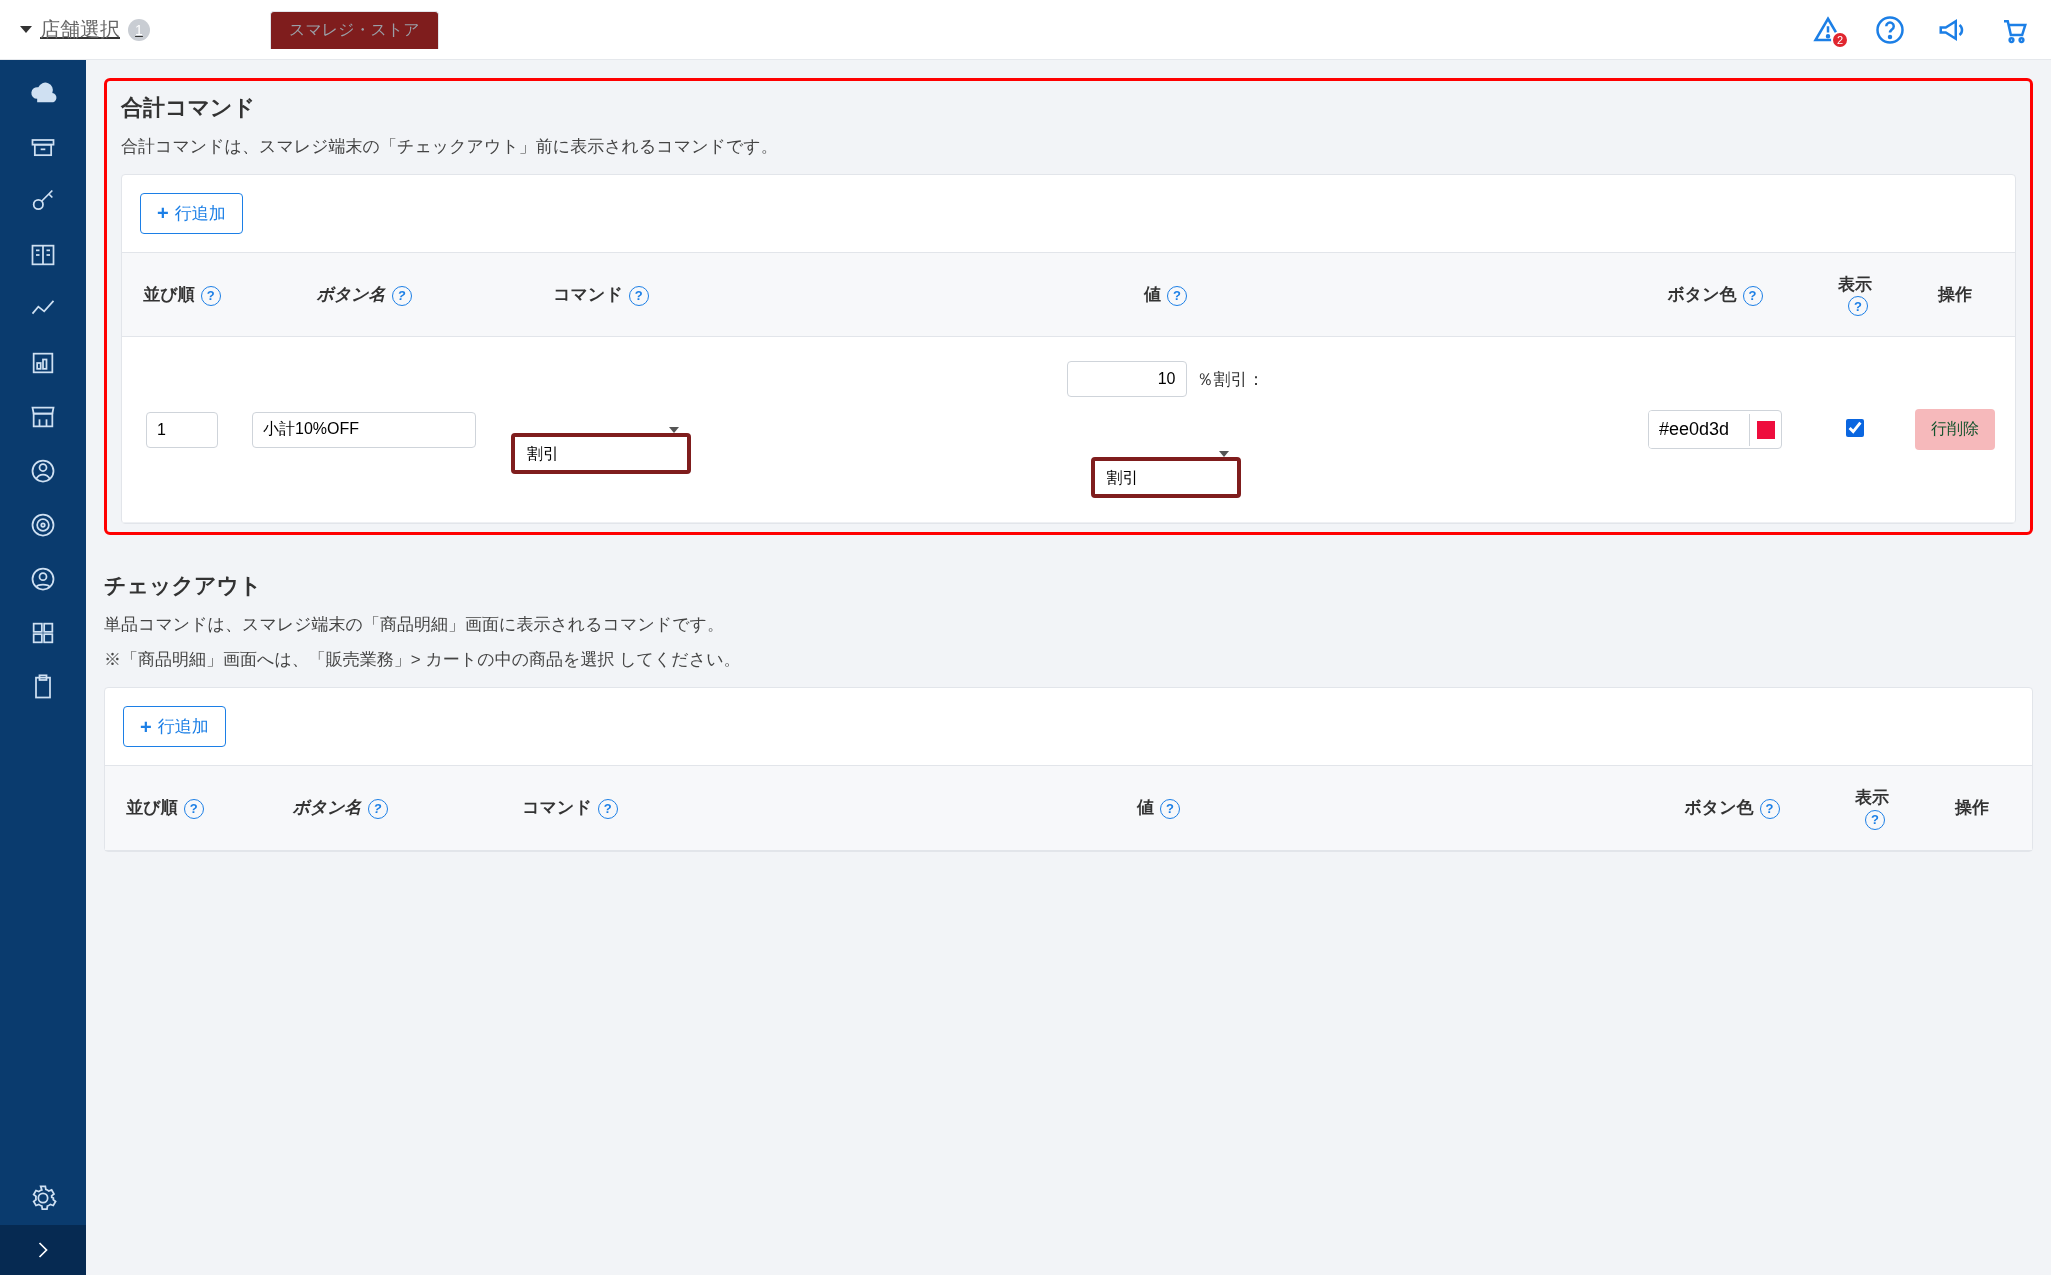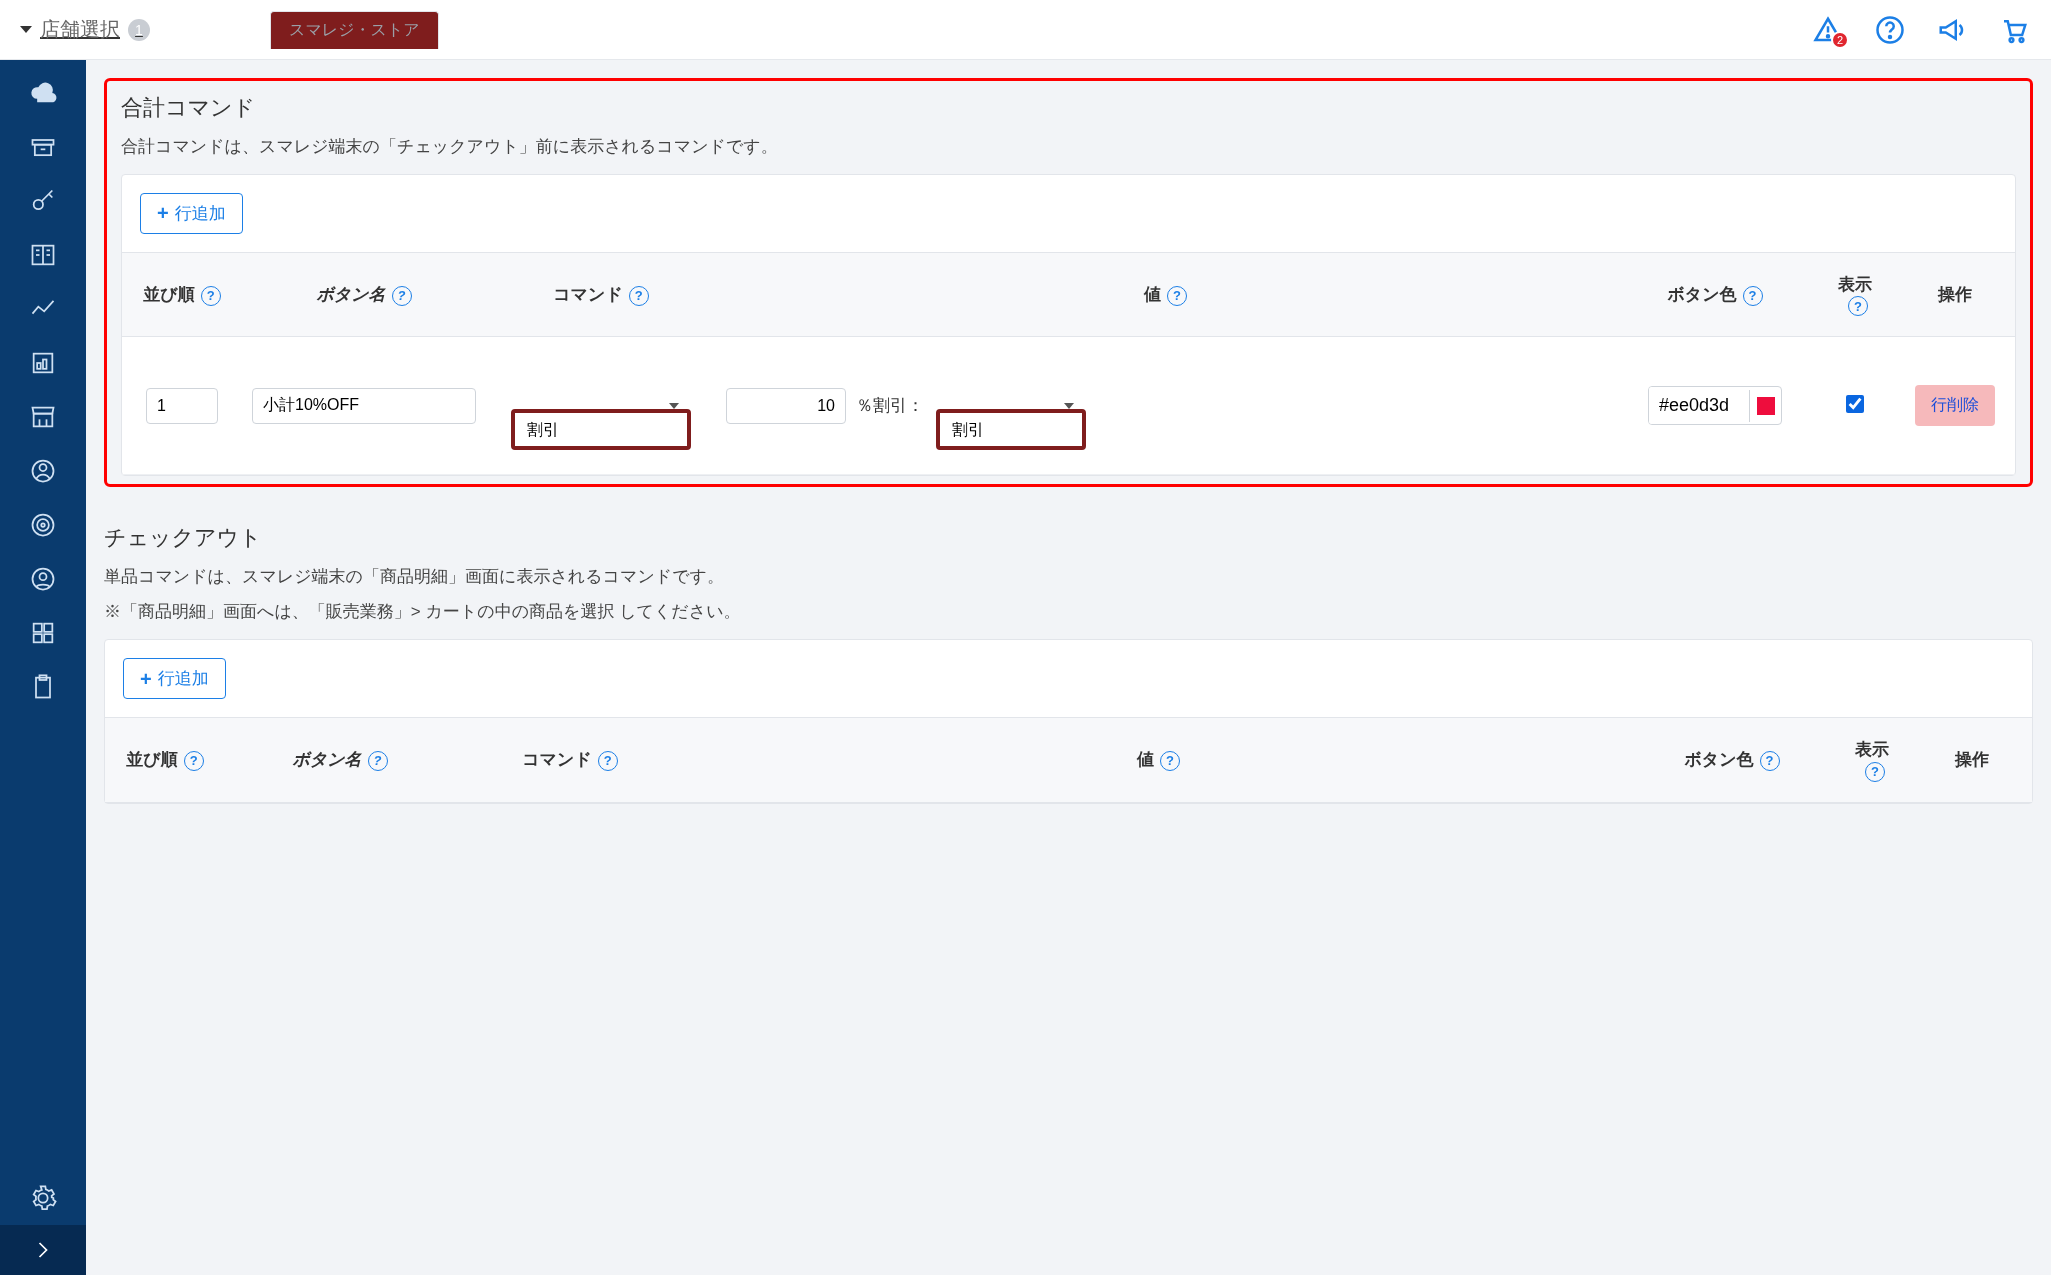--- a/index.html
+++ b/index.html
@@ -23,50 +23,50 @@
   .sidebar { width: 86px; background: #0a3b6e; display: flex; flex-direction: column; align-items: center; padding-top: 6px; }
   .sidebar .sb-item { width: 86px; height: 54px; display: flex; align-items: center; justify-content: center; color: #cdd9e6; cursor: pointer; }
   .sidebar .sb-item svg { width: 28px; height: 28px; stroke: #cfe0f2; fill: none; stroke-width: 1.5; }
   .sidebar .sb-item.gear { margin-top: auto; background: #0a3b6e; }
   .sidebar .sb-item.expand { background: #062a52; height: 50px; }
   .sidebar .sb-item.expand svg { stroke: #fff; }
 
   .content { flex: 1; overflow: auto; padding: 18px 18px 40px 18px; }
 
   
-  .section-title { font-size: 22px; font-weight: 400; color: #333; margin-bottom: 10px; }
+  .section-title { font-size: 22px; font-weight: 700; color: #333; margin-bottom: 10px; }
   .section-desc { font-size: 17px; color: #444; margin-bottom: 6px; line-height: 1.7; }
   .panel { background: #fff; border: 1px solid #e2e5ea; border-radius: 4px; margin-top: 12px; }
   .panel-head { padding: 18px; }
   .add-row-btn { display: inline-flex; align-items: center; gap: 6px; border: 1px solid #1c7fe6; color: #1c7fe6; background: #fff; padding: 8px 16px; font-size: 17px; border-radius: 4px; cursor: pointer; }
   .add-row-btn .plus { font-size: 20px; font-weight: 600; line-height: 1; }
 
   table.cmd { width: 100%; border-collapse: collapse; }
   table.cmd th { background: #f7f8fa; border-top: 1px solid #e2e5ea; border-bottom: 1px solid #e2e5ea; padding: 20px 10px; font-size: 17px; font-weight: 600; color: #333; text-align: center; }
   table.cmd td { border-bottom: 1px solid #eef0f3; padding: 24px 10px; text-align: center; vertical-align: middle; }
   .help-icon { display: inline-flex; align-items: center; justify-content: center; width: 20px; height: 20px; border: 1.5px solid #1c7fe6; color: #1c7fe6; border-radius: 50%; font-size: 13px; margin-left: 6px; cursor: pointer; vertical-align: middle; }
 
   .inp { border: 1px solid #cfd4da; border-radius: 4px; padding: 8px 10px; font-size: 16px; background: #fff; }
   .inp.small { width: 72px; text-align: left; }
   .inp.wide { width: 224px; }
   .sel { border: 4px solid #7f1d1d; border-radius: 4px; padding: 8px 30px 8px 12px; font-size: 16px; background: #fff; appearance: none; -webkit-appearance: none; position: relative; margin-top: 48px; }
   .sel-wrap { position: relative; display: inline-block; }
   .sel-wrap::after { content: ""; position: absolute; right: 12px; top: 50%; width: 0; height: 0; border-left: 5px solid transparent; border-right: 5px solid transparent; border-top: 6px solid #555; transform: translateY(-50%); pointer-events: none; }
 
-  .val-cell { display: flex; gap: 12px; align-items: center; }
+  .val-cell { display: flex; flex-direction: column; gap: 12px; align-items: center; }
   .val-row1 { display: flex; align-items: center; gap: 10px; font-size: 17px; }
   .val-num { border: 1px solid #cfd4da; border-radius: 4px; padding: 8px 10px; width: 120px; text-align: right; font-size: 16px; }
 
   .color-cell { display: inline-flex; align-items: center; border: 1px solid #cfd4da; border-radius: 4px; overflow: hidden; }
   .color-cell input { border: none; padding: 8px 10px; font-size: 18px; width: 100px; outline: none; }
   .color-swatch { width: 32px; height: 32px; border-left: 1px solid #cfd4da; display:flex; align-items:center; justify-content:center;}
   .color-swatch-inner { width: 18px; height: 18px; }
 
   .chk { width: 18px; height: 18px; accent-color: #0a66e0; cursor: pointer; }
-  .del-btn { background: #f6b9bb; color: #1d4ed8; border: none; padding: 10px 16px; font-size: 16px; border-radius: 4px; cursor: pointer; }
+  .del-btn { background: #f6b9bb; color: #14532d; border: none; padding: 10px 16px; font-size: 16px; border-radius: 4px; cursor: pointer; }
 
   .highlight-box { border: 3px solid #ff0000; border-radius: 6px; padding: 12px 14px 8px 14px; margin-bottom: 36px; }
 
   .col-order { width: 120px; }
   .col-name  { width: 230px; font-style: italic; }
   .col-cmd   { width: 230px; }
   .col-val   { width: auto; }
   .col-color { width: 200px; }
   .col-show  { width: 80px; }
   .col-op    { width: 120px; }

